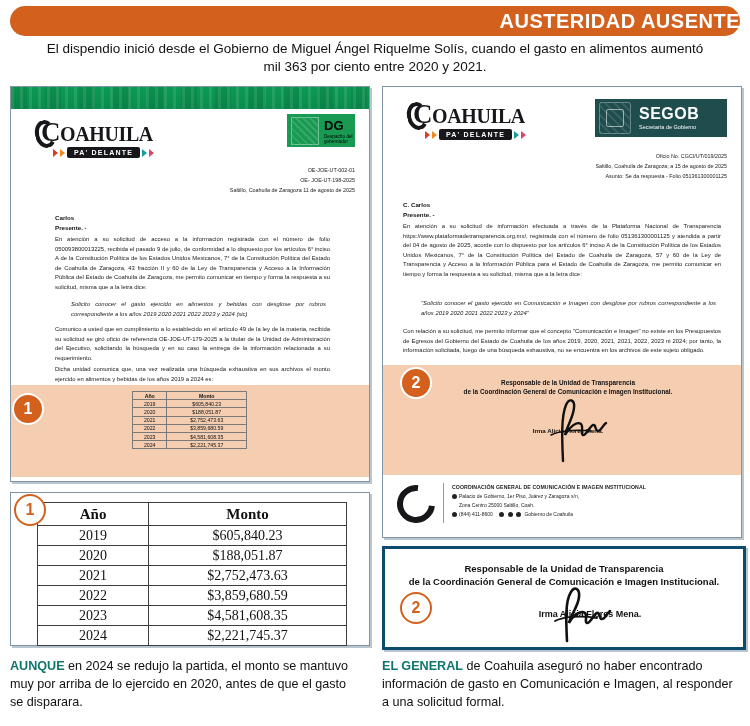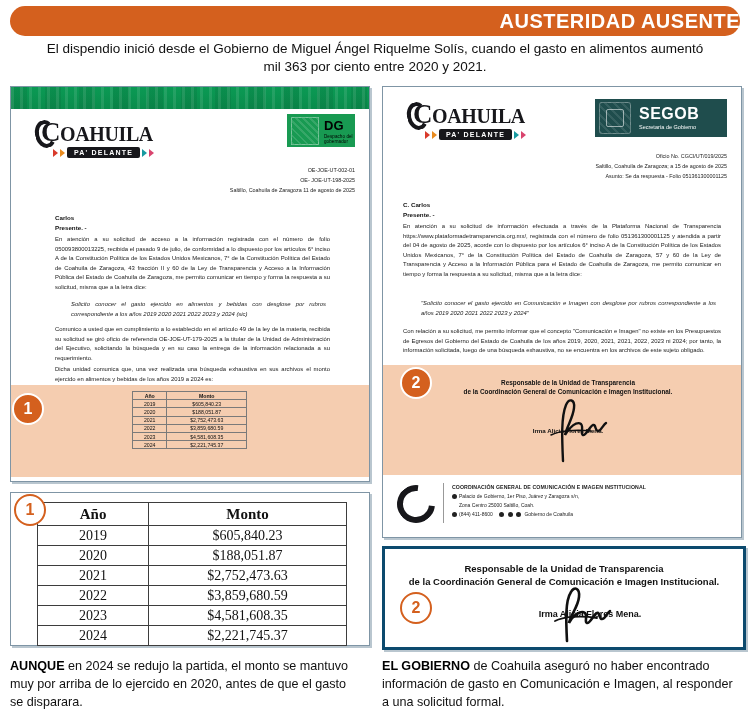--- a/index.html
+++ b/index.html
@@ -169,21 +169,21 @@
     width:26px;height:26px;border-radius:50%;border:6px solid #17171b;
     border-right-color:transparent;transform:rotate(-38deg);flex:0 0 auto;margin-top:2px;
   }
   #footer-block .divider{width:1px;background:#999;align-self:stretch;margin:0 8px;}
   #footer-block .ftxt{font-size:5px;line-height:1.75;color:#222;}
   #footer-block .ftitle{font-size:5.2px;font-weight:bold;letter-spacing:.1px;}
   .mini-ic{display:inline-block;width:5px;height:5px;border-radius:50%;background:#222;vertical-align:middle;margin-right:2px;}
 
   
   .caption{position:absolute;font-size:12.6px;line-height:1.42;color:#111;}
-  .caption .lead{color:#000000;font-weight:bold;}
+  .caption .lead{color:#0f766e;font-weight:bold;}
   #caption-left{left:10px;top:658px;width:350px;}
   #caption-right{left:382px;top:658px;width:360px;}
 
   svg.sig{position:absolute;pointer-events:none;}
 </style>
 </head>
 <body>
 
 <div id="header-bar">
   <span id="header-title">AUSTERIDAD AUSENTE</span>
@@ -375,14 +375,14 @@
     <path d="M32 60 C31 40 30 20 36 11 C39 5 45 7 44 16 C43 26 36 33 34 42 C38 34 46 29 50 32 C53 35 49 41 52 42 C55 43 58 34 62 32 C65 31 64 38 67 38 C70 38 72 32 75 30" fill="none" stroke="#111" stroke-width="2.6" stroke-linecap="round"></path>
     <path d="M20 40 C28 36 44 34 62 37" fill="none" stroke="#111" stroke-width="1.8" stroke-linecap="round"></path>
   </svg>
 </div>
 <div class="badge outline" style="left:400px;top:592px;">2</div>
 
 <div class="caption" id="caption-left">
   <span class="lead">AUNQUE</span><span> en 2024 se redujo la partida, el monto se mantuvo muy por arriba de lo ejercido en 2020, antes de que el gasto se disparara.</span>
 </div>
 <div class="caption" id="caption-right">
-  <span class="lead">EL GOBIERNO</span><span> de Coahuila aseguró no haber encontrado información de gasto en Comunicación e Imagen, al responder a una solicitud formal.</span>
+  <span class="lead">EL GENERAL</span><span> de Coahuila aseguró no haber encontrado información de gasto en Comunicación e Imagen, al responder a una solicitud formal.</span>
 </div>
 
 </body></html>

